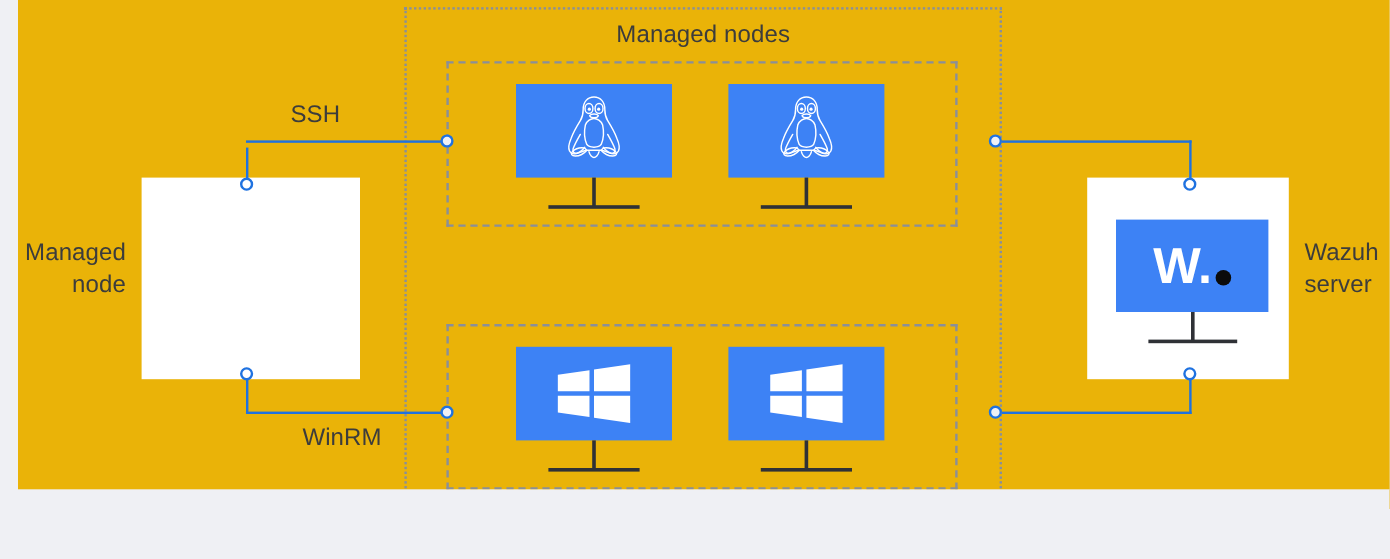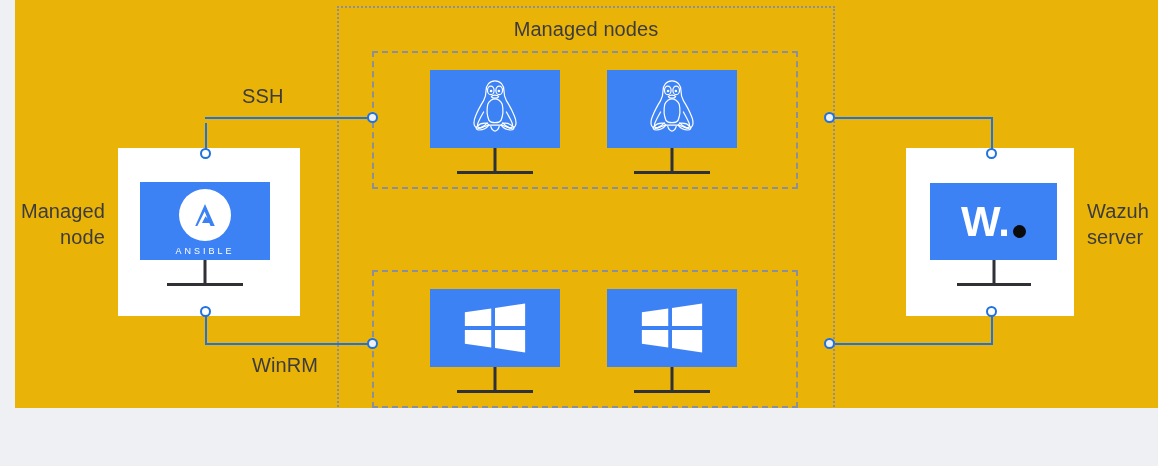--- a/index.html
+++ b/index.html
@@ -236,32 +236,20 @@
   <div class="conn-line conn-h" style="left:820px; top:117px; width:158px;"></div>
   <div class="conn-line conn-v" style="left:976px; top:117px; height:37px;"></div>
   <div class="conn-node" style="left:809px; top:112px;"></div>
   <div class="conn-node on-white" style="left:971px; top:148px;"></div>
 
   <div class="conn-line conn-h" style="left:820px; top:343px; width:158px;"></div>
   <div class="conn-line conn-v" style="left:976px; top:312px; height:33px;"></div>
   <div class="conn-node" style="left:809px; top:338px;"></div>
   <div class="conn-node on-white" style="left:971px; top:306px;"></div>
 
-  <div class="monitor" id="control-monitor">
-    <div class="screen">
-      <div class="ansible-badge">
-        <svg width="34" height="34" viewBox="0 0 40 40" aria-hidden="true">
-          <path d="M20 7 L31.5 33 L26.5 33 L19.6 16 L11 33 L8.5 33 Z M20.6 21.5 L27.2 29.5 L16.5 29.5 Z" fill="#3d82f5"></path>
-        </svg>
-      </div>
-      <div class="ansible-word">ANSIBLE</div>
-    </div>
-    <div class="post"></div>
-    <div class="base"></div>
-  </div>
 
   <div class="monitor" id="wazuh-monitor">
     <div class="screen">
       <div class="wazuh-mark">
         <span class="wazuh-w">W.</span>
         <span class="wazuh-dot"></span>
       </div>
     </div>
     <div class="post"></div>
     <div class="base"></div>

